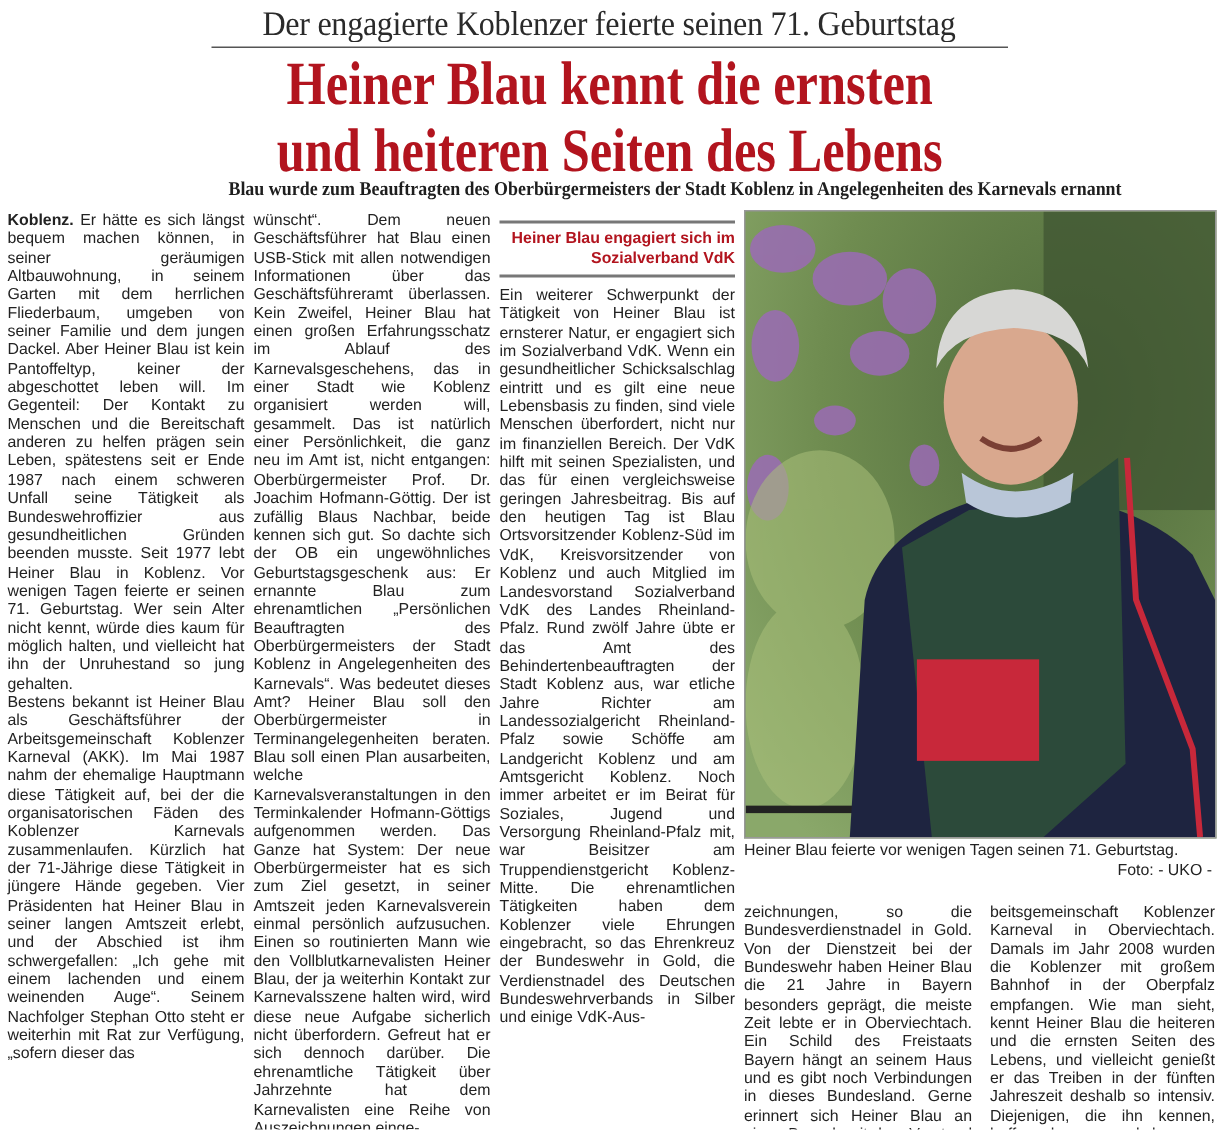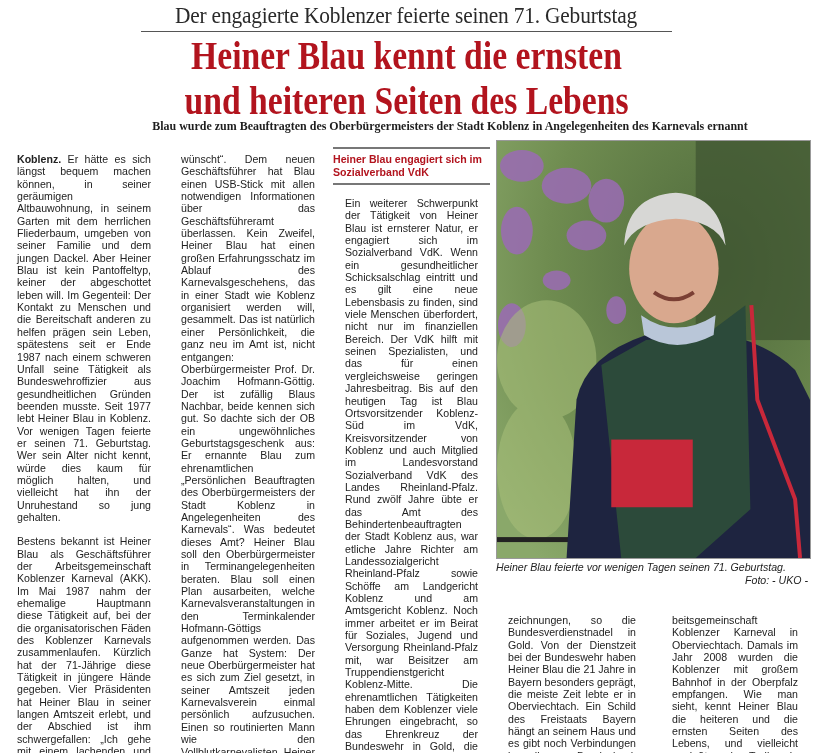--- a/index.html
+++ b/index.html
@@ -2,32 +2,32 @@
 <html><head>
   <meta charset="utf-8">
   <style>
     html, body { margin: 0; padding: 0; background: #ffffff; }
     body { width: 813px; height: 753px; position: relative; overflow: hidden; font-family: "Liberation Sans", sans-serif; color: #1e1e1e; }
     .kicker { position: absolute; left: 140px; top: 2px; width: 532px; text-align: center; font-family: "Liberation Serif", serif; font-size: 23px; line-height: 27px; color: #2a2a2a; letter-spacing: -0.2px; transform: scaleX(0.93); transform-origin: center top; white-space: nowrap; }
     .kicker-rule { position: absolute; left: 141px; top: 31px; width: 531px; height: 1px; background: #555; }
     .headline { position: absolute; left: 60px; top: 33px; width: 693px; text-align: center; font-family: "Liberation Serif", serif; font-weight: bold; color: #b2141e; font-size: 41px; line-height: 45px; transform: scaleX(0.82); transform-origin: center top; white-space: nowrap; }
     .subhead { position: absolute; left: 90px; top: 118px; width: 720px; text-align: center; font-family: "Liberation Serif", serif; font-weight: bold; font-size: 13px; line-height: 16px; color: #1e1e1e; transform: scaleX(0.92); transform-origin: center top; white-space: nowrap; }
     .col { position: absolute; font-size: 10.6px; line-height: 12.35px; text-align: justify; hyphens: manual; color: #222; }
-    .col p { margin: 12px; }
+    .col p { margin: 0; }
     .col1 { left: 5px; top: 141px; width: 158px; }
     .col2 { left: 169px; top: 141px; width: 158px; }
     .col3 { left: 333px; top: 141px; width: 157px; }
     .col4 { left: 496px; top: 602px; width: 152px; }
     .col5 { left: 660px; top: 602px; width: 150px; }
     .lead { font-weight: bold; }
-    .section-head { margin: 6px 0 6px 0; border-top: 2px solid #777; border-bottom: 2px solid #777; padding: 4px 0 4px 0; text-align: left; color: #b2141e; font-weight: bold; font-size: 10.6px; line-height: 13px; }
+    .section-head { margin: 6px 0 6px 0; border-top: 2px solid #777; border-bottom: 2px solid #777; padding: 4px 0 4px 0; text-align: right; color: #b2141e; font-weight: bold; font-size: 10.6px; line-height: 13px; }
     .photo { position: absolute; left: 496px; top: 140px; width: 315px; height: 419px; overflow: hidden; border: 1px solid #999; box-sizing: border-box; background: #7a9560; }
     .photo svg { display: block; width: 100%; height: 100%; }
-    .caption { position: absolute; left: 496px; top: 561px; width: 312px; font-style: italic; font-size: 10.6px; line-height: 12.5px; color: #222; }
-    .credit { position: absolute; right: 5px; top: 574px; font-style: italic; font-size: 10.6px; line-height: 12.5px; color: #222; text-align: right; }
+    .caption { position: absolute; left: 496px; top: 561px; width: 312px; font-size: 10.6px; line-height: 12.5px; color: #222; }
+    .credit { position: absolute; right: 5px; top: 574px; font-size: 10.6px; line-height: 12.5px; color: #222; text-align: right; }
   </style>
 </head>
 <body>
 
 <div class="kicker">Der engagierte Koblenzer feierte seinen 71. Geburtstag</div>
 <div class="kicker-rule"></div>
 
 <div class="headline">
   <div>Heiner Blau kennt die ernsten</div>
   <div>und heiteren Seiten des Lebens</div>

